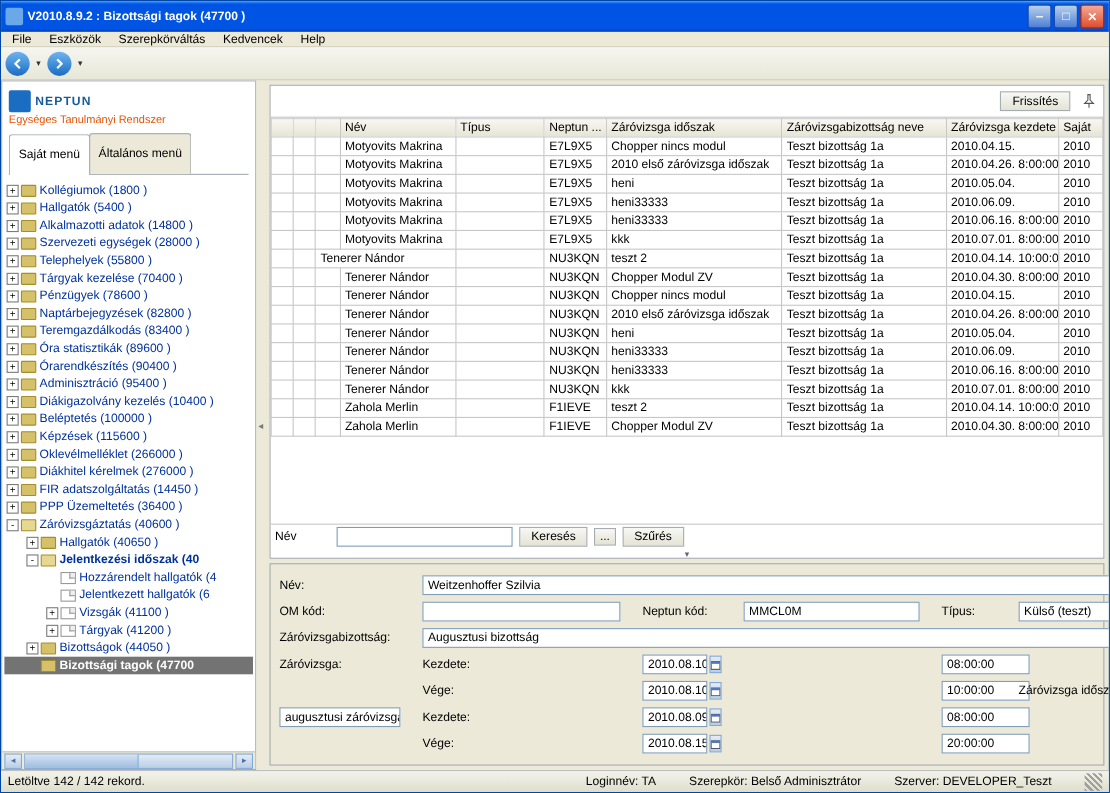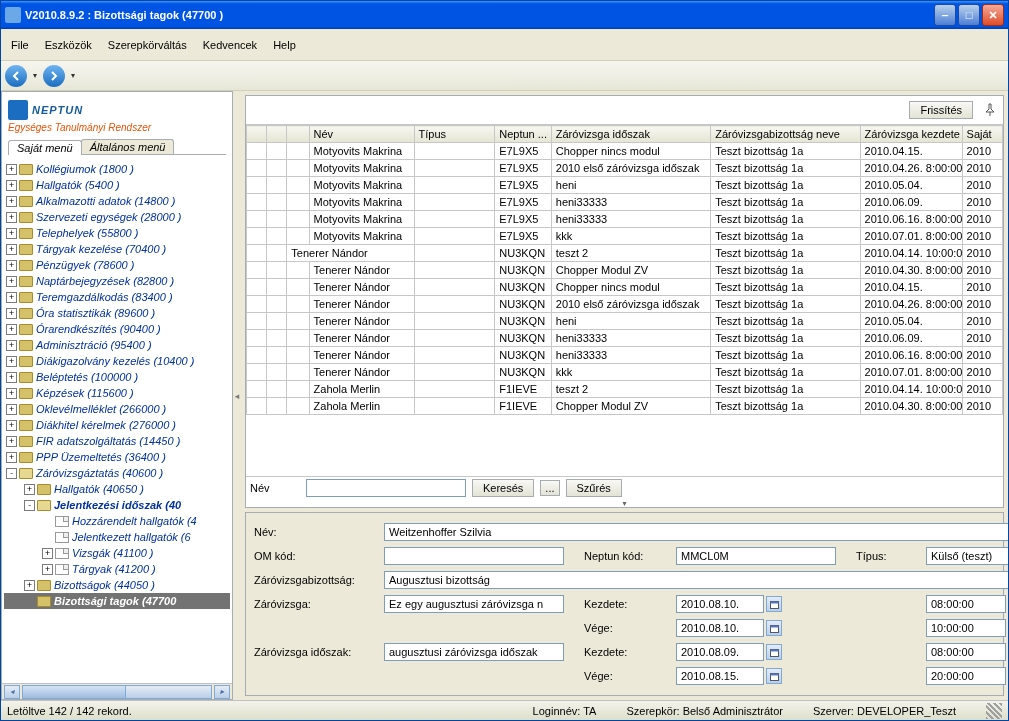--- a/index.html
+++ b/index.html
@@ -4,35 +4,35 @@
 <style>
   * { box-sizing: border-box; font-family: Tahoma, sans-serif; font-size: 11px; }
   body { margin: 0; padding: 0; background: #ece9d8; overflow: hidden; }
   .window { width: 1009px; height: 721px; display: flex; flex-direction: column; background: #ece9d8; border: 1px solid #0046a4; }
   .titlebar { height: 28px; background: linear-gradient(to bottom, #3a95ff 0%, #0054e3 10%, #0054e3 90%, #003bb3 100%); display: flex; align-items: center; color: #fff; padding: 0 4px; }
   .titlebar .icon { width: 16px; height: 16px; background: #6aa8e8; margin-right: 4px; border-radius: 2px; }
   .titlebar .title { flex: 1; color: #fff; font-weight: bold; }
   .titlebar .win-btns { display: flex; gap: 2px; }
   .win-btn { width: 22px; height: 22px; background: linear-gradient(to bottom,#b9d1ea,#4c7fd6); border: 1px solid #1d4aa0; border-radius: 3px; color: #fff; display: flex; align-items: center; justify-content: center; cursor: pointer; font-weight: bold; }
   .win-btn.close { background: linear-gradient(to bottom,#f3a999,#e04d29); border-color:#9f2b1b;}
-  .menubar { height: 32px; background: #ece9d8; display: flex; align-items: center; padding: 0 2px; border-bottom:1px solid #d0d0b8;}
+  .menubar { height: 14px; background: #ece9d8; display: flex; align-items: center; padding: 0 2px; border-bottom:1px solid #d0d0b8;}
   .menubar .mi { padding: 2px 8px; cursor: pointer; }
   .toolbar { height: 30px; background: linear-gradient(to bottom,#f6f6f0,#e7e7d8); display:flex; align-items:center; gap:6px; padding:0 4px; border-bottom:1px solid #d0d0b8;}
   .nav-btn { width:22px; height:22px; border-radius:11px; background:linear-gradient(to bottom,#6fb4f0,#1b6dc1); display:flex; align-items:center; justify-content:center; color:#fff; cursor:pointer; }
   .nav-btn.fwd { background:linear-gradient(to bottom,#6fb4f0,#1b6dc1);}
   .nav-btn svg { width:10px; height:10px; }
   .dd-arrow { font-size:8px; color:#333; cursor:pointer; }
   .main-area { flex:1; display:flex; overflow:hidden; }
-  .left-pane { width:232px; background:#fff; border:1px solid #a5acb2; display:flex; flex-direction:column;font-style:italic; }
+  .left-pane { width:232px; background:#fff; border:1px solid #a5acb2; display:flex; flex-direction:column; }
   .logo-area { padding: 8px 6px 4px 6px; }
   .logo-text { color:#155a99; font-weight:bold; font-size:22px; letter-spacing:1px; display:flex; align-items:center; gap:4px;}
   .logo-text .sq { width:20px; height:20px; background:#1b6dc1; border-radius:2px;}
   .logo-sub { color:#e65305; font-size:10px; margin-top:2px; }
   .tabs { display:flex; border-bottom:1px solid #a5acb2; margin-top:6px; }
-  .tab { padding:1px 8px; border:1px solid #a5acb2; border-bottom:none; background:#ece9d8; cursor:pointer; border-top-left-radius:3px; border-top-right-radius:3px; margin-right:-1px;}
+  .tab { padding:12px 8px; border:1px solid #a5acb2; border-bottom:none; background:#ece9d8; cursor:pointer; border-top-left-radius:3px; border-top-right-radius:3px; margin-right:-1px;}
   .tab.active { background:#fff; position:relative; top:1px; }
   .tree { flex:1; overflow:auto; padding:2px; }
   .tree-row { display:flex; align-items:center; height:16px; white-space:nowrap; cursor:pointer; }
   .tw { display:inline-block; width:11px; height:11px; border:1px solid #7b7b7b; text-align:center; line-height:9px; font-size:9px; margin-right:2px; background:#fff; cursor:pointer; }
   .tico { width:14px; height:11px; margin-right:3px; display:inline-block; }
   .tico.folder { background:#d4c16a; border:1px solid #a68d2a; border-radius:1px; }
   .tico.folderop { background:#e7d891; border:1px solid #a68d2a; border-radius:1px; }
   .tico.page { background:#fff; border:1px solid #999; position:relative; }
   .tico.page::after { content:""; position:absolute; top:0; right:0; width:4px; height:4px; background:#eee; border-left:1px solid #999; border-bottom:1px solid #999; }
   .tree-label { color:#00319c; }
@@ -528,21 +528,20 @@
           <div class="ro-field"></div>
           <span>Neptun kód:</span>
           <div class="ro-field">MMCL0M</div>
           <span>Típus:</span>
           <div class="ro-field">Külső (teszt)</div>
 
           <span>Záróvizsgabizottság:</span>
           <div class="ro-field" style="grid-column:2/7">Augusztusi bizottság</div>
 
           <span>Záróvizsga:</span>
-          <div class="ro-field">Ez egy augusztusi záróvizsga n</div>
           <span>Kezdete:</span>
           <div class="date-field">
             <div class="ro-field" style="width:88px">2010.08.10.</div>
             <div class="date-btn">
                 <svg viewBox="0 0 9 9">
                   <rect x="0.5" y="1.5" width="8" height="7" fill="#fff" stroke="#556"></rect>
                   <rect x="0.5" y="1.5" width="8" height="2" fill="#5577bb"></rect>
                 </svg>
               </div>
           </div>

